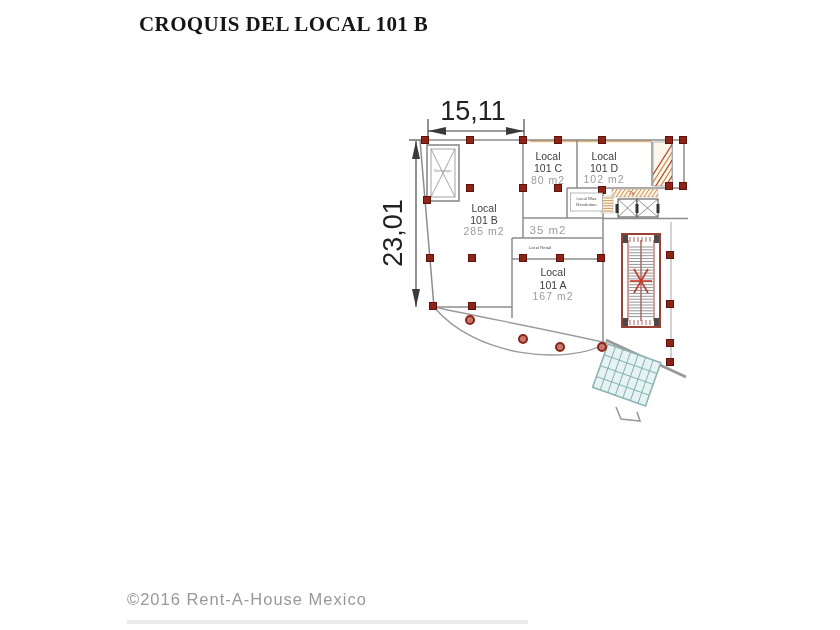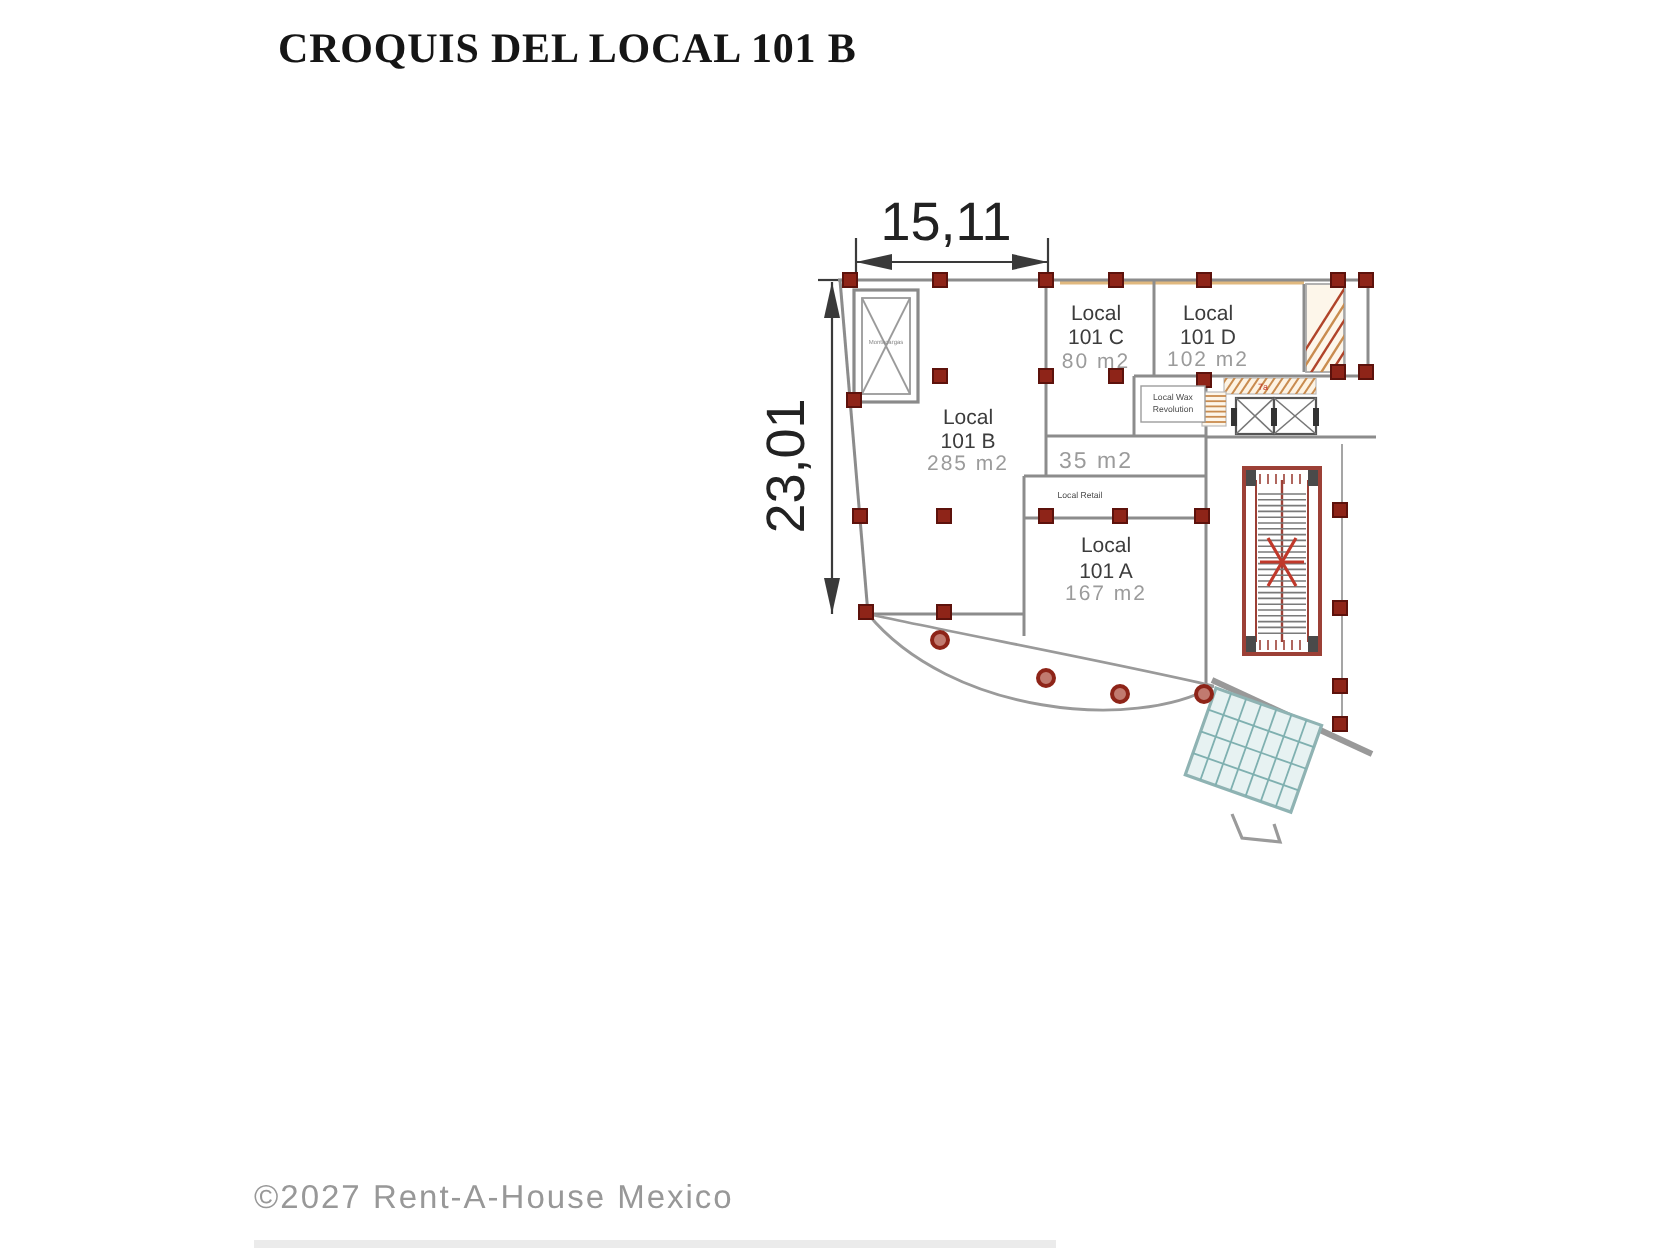--- a/index.html
+++ b/index.html
@@ -281,15 +281,15 @@
       </g>
       <g>
         <rect x="570.5" y="193" width="32" height="18" fill="#ffffff" stroke="#9d9d9d" stroke-width="0.7"></rect>
         <text class="lbl-tiny" x="586.5" y="200">Local Wax</text>
         <text class="lbl-tiny" x="586.5" y="206">Revolution</text>
       </g>
       <text class="lbl-tiny" x="540" y="249">Local Retail</text>
     </g>
   </svg>
 
-  <div id="watermark">©2027 Rent-A-House Mexico</div>
+  <div id="watermark">©2016 Rent-A-House Mexico</div>
   <div id="watermark-band"></div>
 </div>
 
 </body></html>

